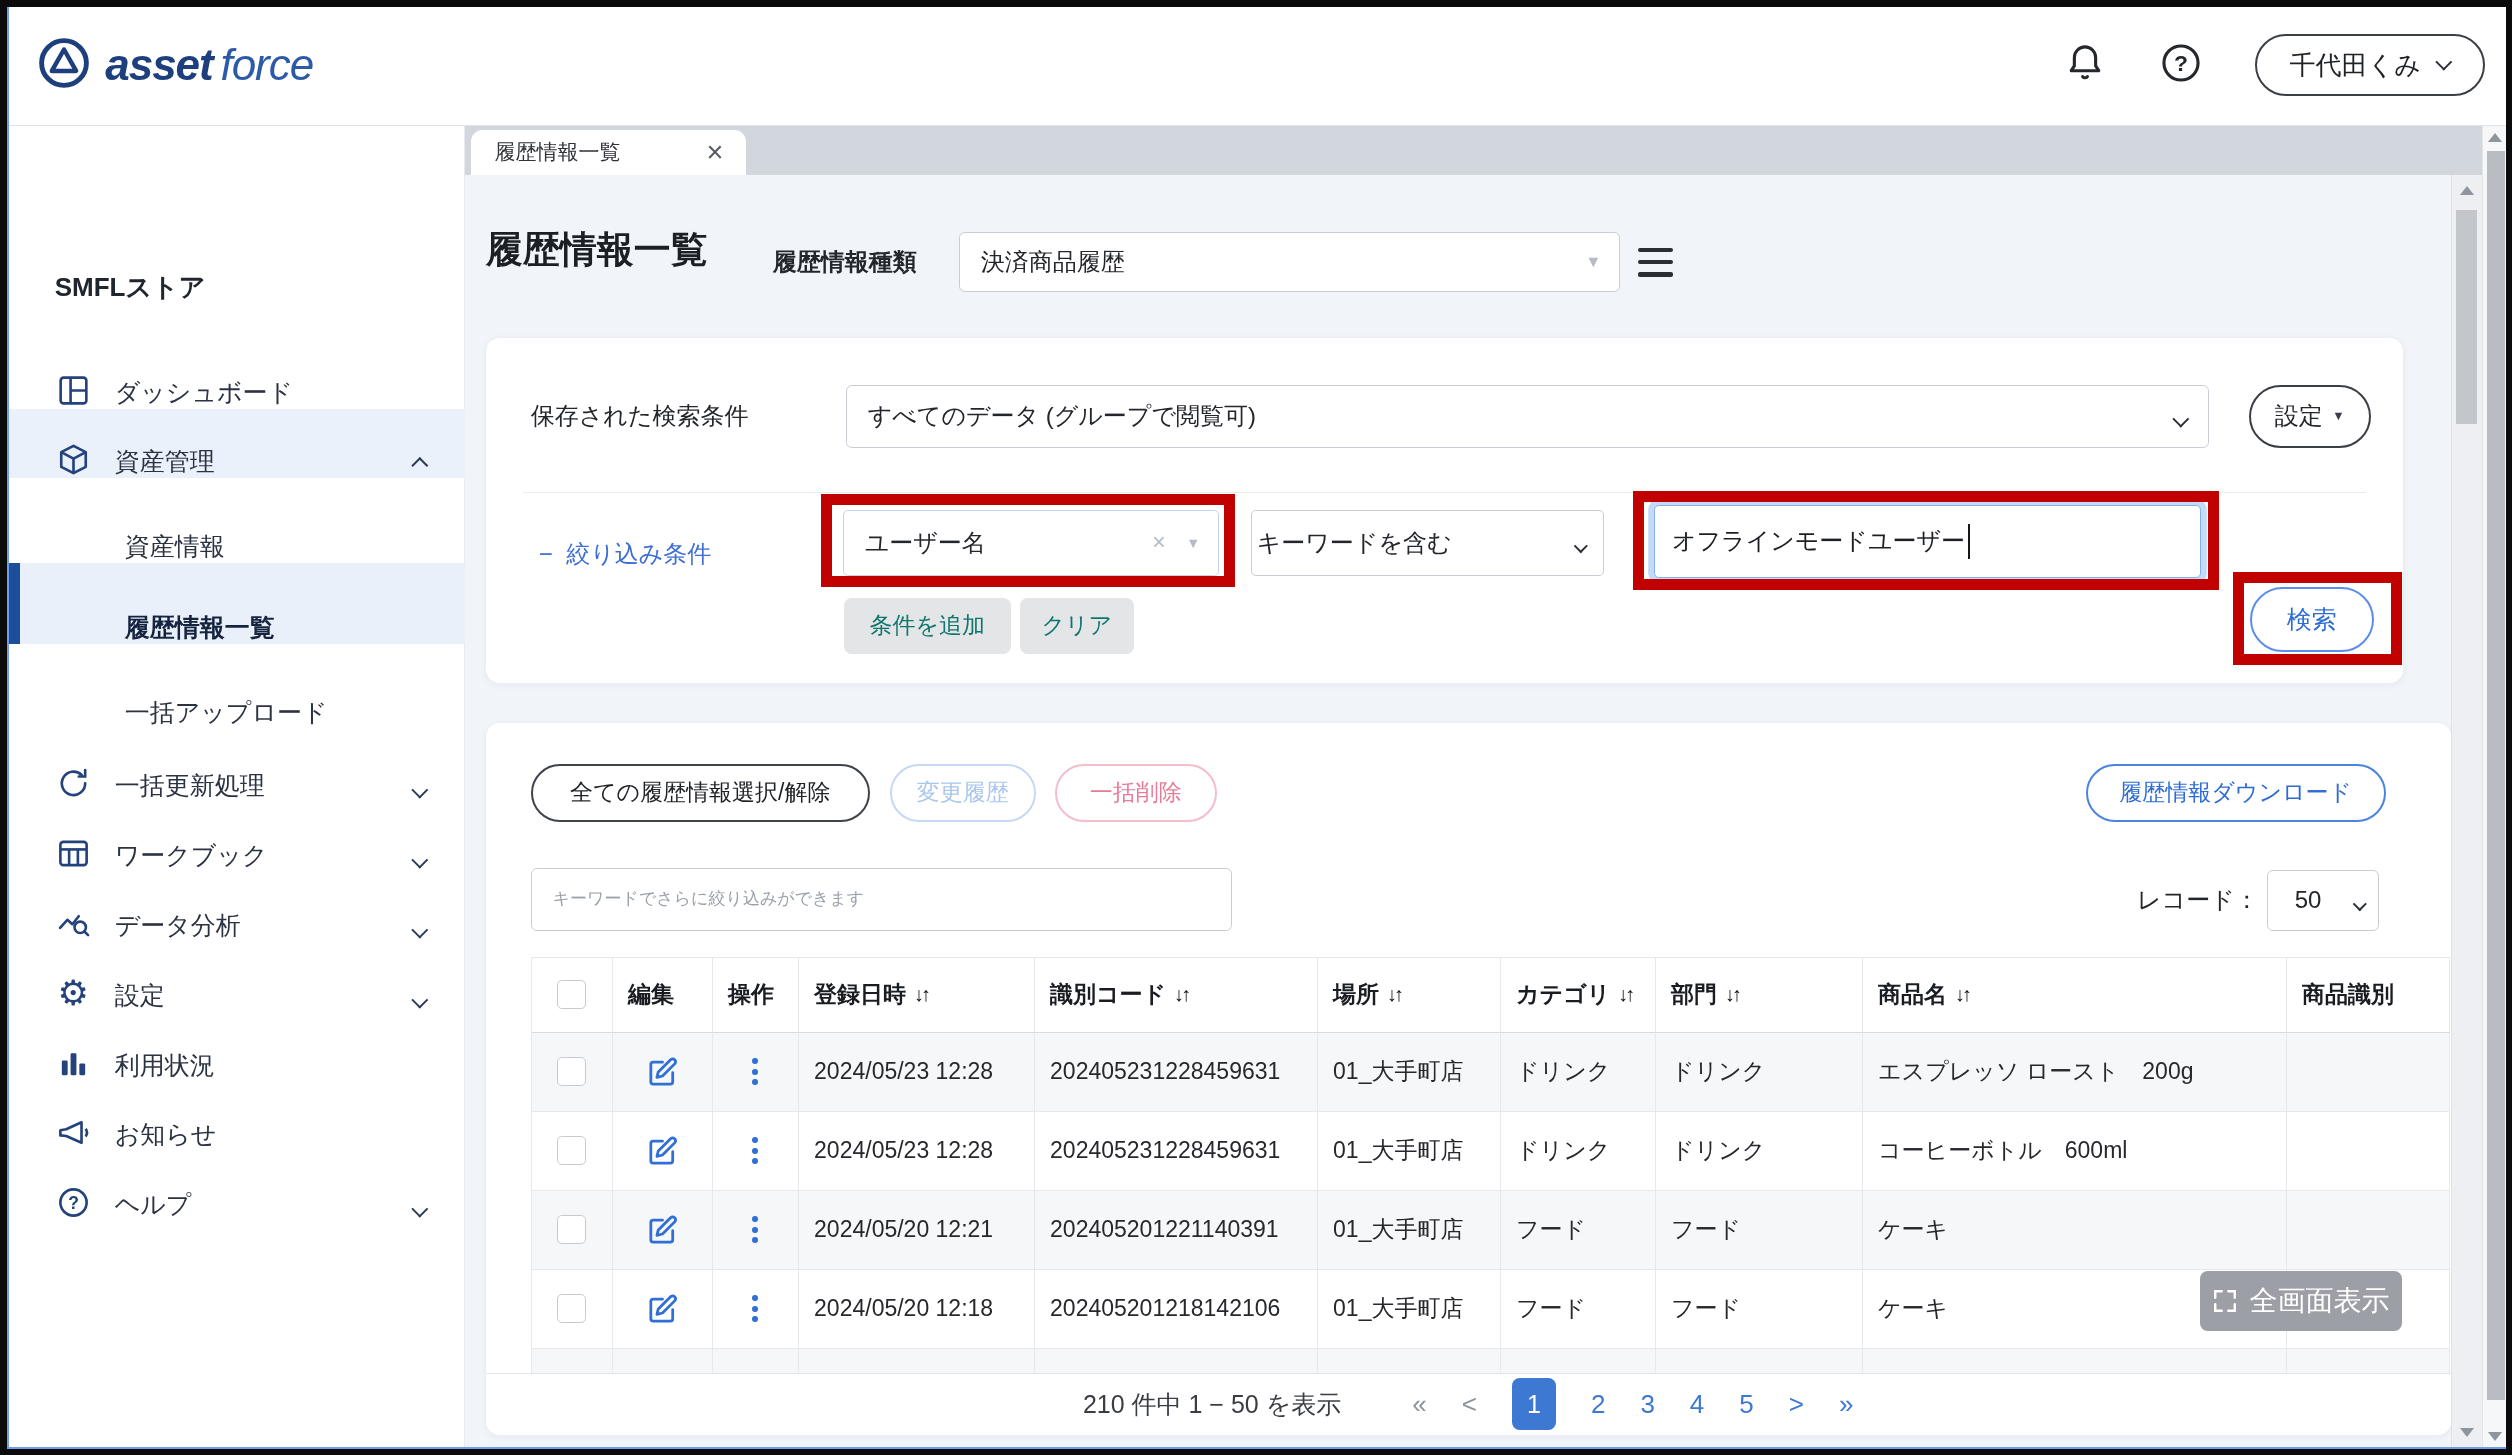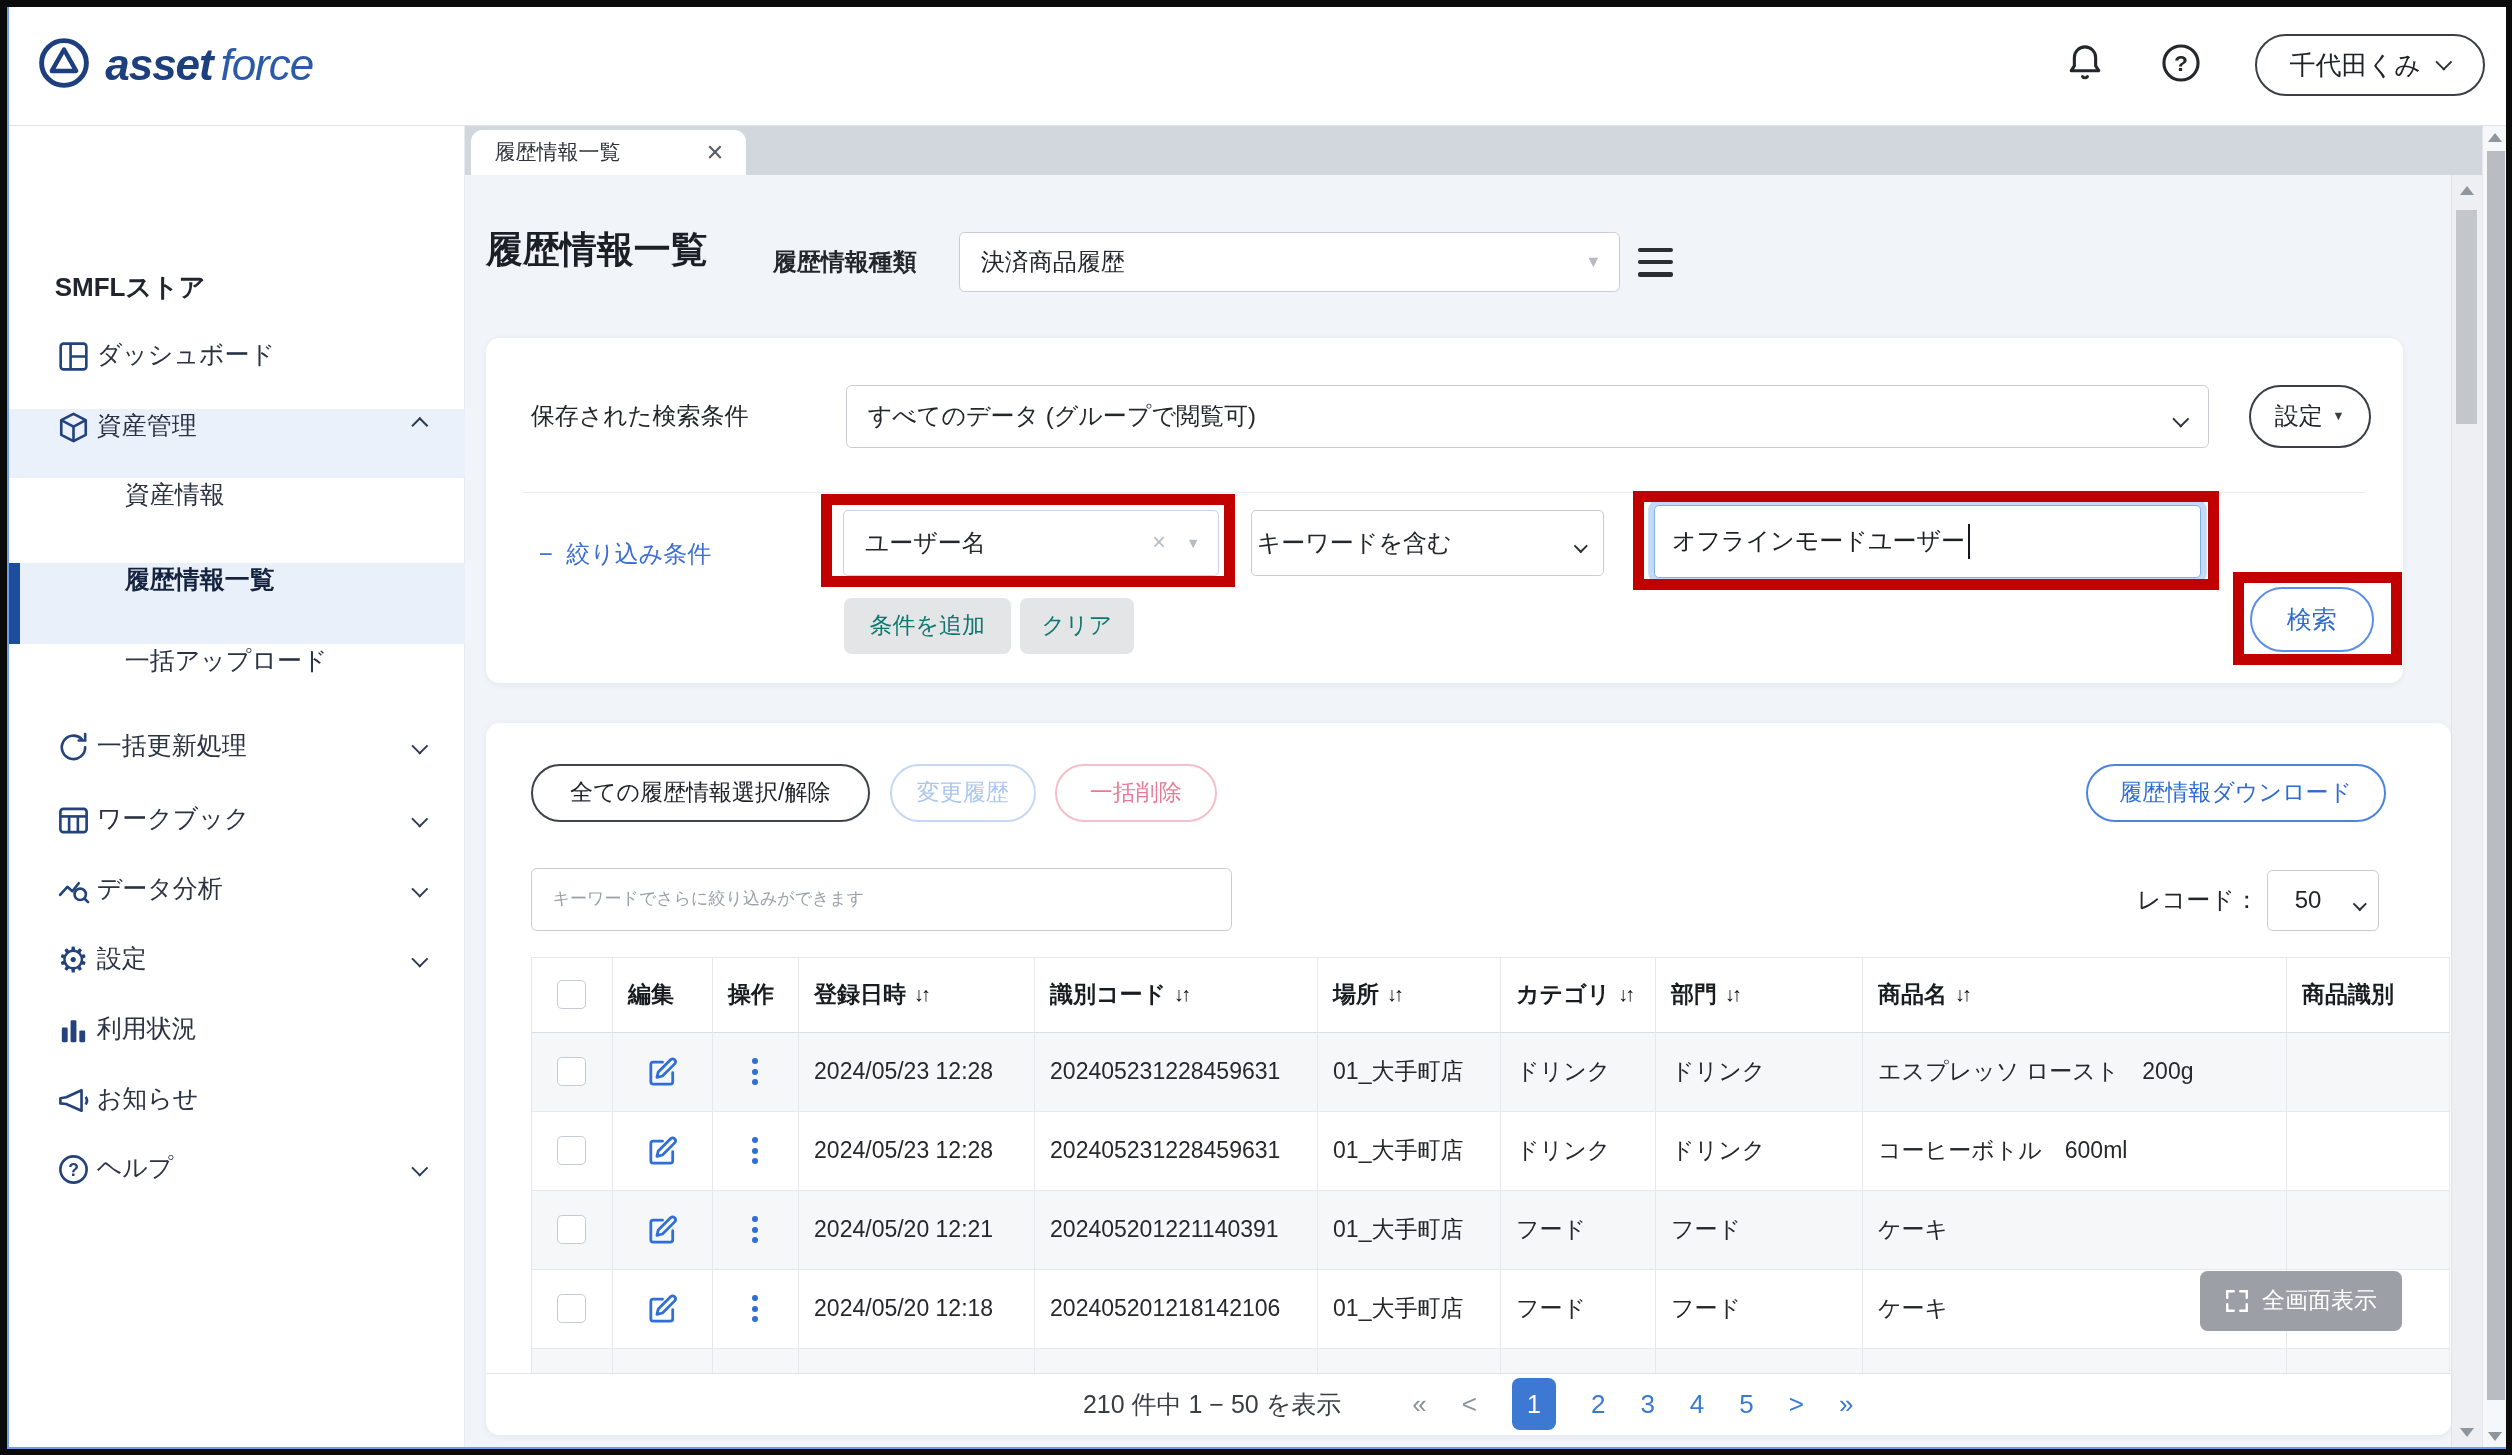--- a/index.html
+++ b/index.html
@@ -16,21 +16,21 @@
   .logo-force{font-weight:400;color:#2d5aa8;margin-left:7.7px;}
   .header-right{position:absolute;right:23px;top:0;height:117px;display:flex;align-items:center;gap:52px;}
   .user-pill{height:62px;padding:0 33px;border:2.4px solid #3a3f46;border-radius:33px;display:flex;align-items:center;gap:17.3px;font-size:26px;color:#1e2126;background:#fff;cursor:pointer;}
   .chev{display:inline-block;width:11.6px;height:11.6px;border-right:2.9px solid #2c3036;border-bottom:2.9px solid #2c3036;transform:rotate(45deg);margin-top:-5.8px;}
   .chev.up{transform:rotate(225deg);margin-top:5.8px;}
 
   
   .sidebar{position:absolute;left:0;top:119px;width:456px;height:1323px;background:#fff;border-right:1px solid #e7eaee;}
   .workspace{position:absolute;left:46px;top:135px;height:54px;display:flex;align-items:center;font-size:26px;font-weight:700;color:#20252e;}
   .nav{position:absolute;left:0;top:212px;width:456px;}
-  .nav-item{position:relative;display:flex;align-items:flex-start;gap:5px;padding-left:46px;cursor:pointer;color:#2b3242;font-size:25px;}
+  .nav-item{position:relative;display:flex;align-items:flex-end;gap:23px;padding-left:46px;cursor:pointer;color:#2b3242;font-size:25px;}
   .nav-item.sub{padding-left:116px;}
   .nav-item.hl{background:#eaf1fb;}
   .nav-item.active{background:#e9f0fa;font-weight:700;color:#15233f;}
   .nav-item.active::before{content:"";position:absolute;left:0;top:0;bottom:0;width:11.6px;background:#1d4e9e;}
   .nav-ico{width:37px;height:37px;display:flex;align-items:center;justify-content:center;color:#24427c;font-size:35px;}
   .nav-chev{position:absolute;right:39px;}
   .nav-chev .chev{border-color:#2b3a55;}
 
   
   .tabbar{position:absolute;left:456px;top:119px;width:2017px;height:49px;background:#d2d6dd;}
@@ -101,21 +101,21 @@
   .kebab{display:flex;flex-direction:column;gap:4.8px;cursor:pointer;}
   .kebab i{width:5.8px;height:5.8px;border-radius:50%;background:#2f6fd6;}
 
   .tfooter{position:absolute;left:0;right:0;bottom:0;height:62px;background:#fff;border-top:1px solid #e2e4e8;border-radius:0 0 13.5px 13.5px;display:flex;align-items:center;justify-content:center;gap:71px;}
   .summary{font-size:25px;color:#3a3e44;}
   .pager{display:flex;align-items:center;gap:35px;font-size:26px;}
   .pg{cursor:pointer;color:#3d79d2;}
   .pg.dis{color:#8d939b;}
   .pg.cur{width:44px;height:52px;background:#3d79d2;color:#fff;border-radius:7.7px;display:flex;align-items:center;justify-content:center;font-size:25px;}
 
-  .fullscreen-btn{position:absolute;left:1735px;top:1096px;width:202px;height:60px;background:rgba(148,152,158,.93);border-radius:7.7px;display:flex;align-items:center;justify-content:center;gap:11.6px;color:#fff;font-size:23px;cursor:pointer;z-index:20;}
+  .fullscreen-btn{position:absolute;left:1735px;top:1096px;width:202px;height:60px;background:rgba(148,152,158,.93);border-radius:7.7px;display:flex;align-items:center;justify-content:center;gap:11.6px;color:#fff;font-size:28px;cursor:pointer;z-index:20;}
 
   
   .sb-inner{position:absolute;left:2442px;top:168px;width:31px;height:1274px;background:#edeff2;border-left:1px solid #e0e2e6;}
   .sb-outer{position:absolute;left:2473px;top:119px;width:26px;height:1323px;background:#f6f7f9;border-left:1px solid #e3e5e8;}
   .sb-thumb{position:absolute;background:#c3c6cb;}
   .tri-up{width:0;height:0;border-left:7.7px solid transparent;border-right:7.7px solid transparent;border-bottom:9.6px solid #8f959d;position:absolute;left:50%;transform:translateX(-50%);}
   .tri-down{width:0;height:0;border-left:7.7px solid transparent;border-right:7.7px solid transparent;border-top:9.6px solid #8f959d;position:absolute;left:50%;transform:translateX(-50%);}
 </style>
 </head>
 <body>

